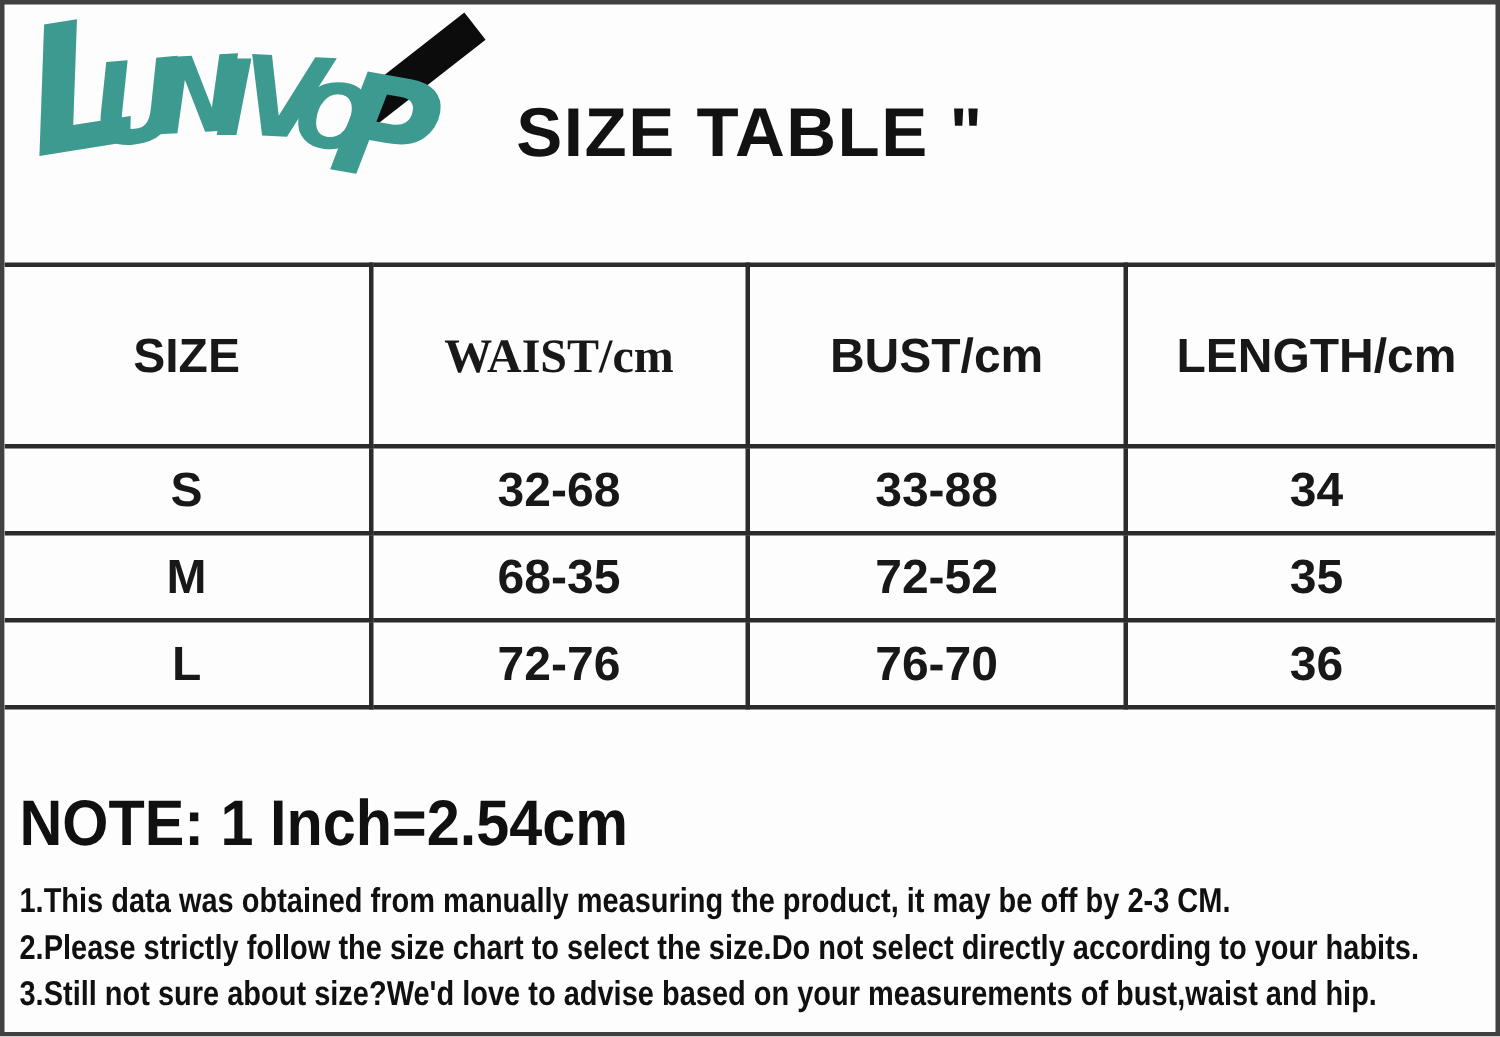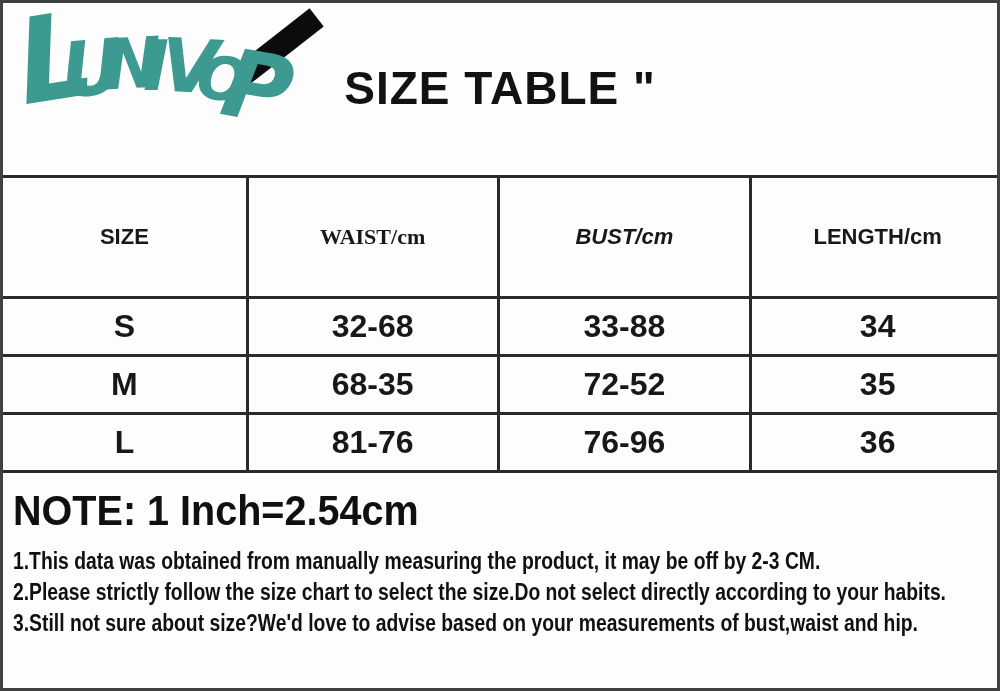--- a/index.html
+++ b/index.html
@@ -63,30 +63,30 @@
   .size-table th, .size-table td {
     border: 3px solid #2b2b2b;
     text-align: center;
     vertical-align: middle;
     padding: 0;
     background: #fdfdfd;
   }
   .size-table th:first-child, .size-table td:first-child { border-left: none; }
   .size-table th:last-child,  .size-table td:last-child  { border-right: none; }
   .size-table thead tr { height: 121px; }
-  .size-table thead th { font-size: 22px; font-weight: bold; color: #181818; }
+  .size-table thead th { font-size: 32px; font-weight: bold; color: #181818; }
   .size-table tbody tr { height: 58px; }
   .size-table tbody td { font-size: 32px; font-weight: bold; color: #181818; }
   .col-size   { width: 24.5%; }
   .col-waist  { width: 25.0%; font-family: Liberation Serif, serif; }
-  .col-bust   { width: 25.2%; font-style: italic; }
+  .col-bust   { width: 25.2%; }
   .col-length { width: 25.3%; }
 
   
-  .notes { position: absolute; top: 453px; left: 10px; right: 0; }
+  .notes { position: absolute; top: 492px; left: 10px; right: 0; }
   .note-heading {
     margin: 30px 0 11px 0;
     font-size: 43px;
     font-weight: bold;
     color: #101010;
     white-space: nowrap;
     transform: scaleX(0.92);
     transform-origin: left center;
   }
   .note-line {
@@ -136,22 +136,22 @@
         <td>34</td>
       </tr>
       <tr>
         <td>M</td>
         <td>68-35</td>
         <td>72-52</td>
         <td>35</td>
       </tr>
       <tr>
         <td>L</td>
-        <td>81-76</td>
-        <td>76-96</td>
+        <td>72-76</td>
+        <td>76-70</td>
         <td>36</td>
       </tr>
     </tbody>
   </table>
 
   <div class="notes">
     <h2 class="note-heading">NOTE: 1 Inch=2.54cm</h2>
     <p class="note-line">1.This data was obtained from manually measuring the product, it may be off by 2-3 CM.</p>
     <p class="note-line">2.Please strictly follow the size chart to select the size.Do not select directly according to your habits.</p>
     <p class="note-line">3.Still not sure about size?We'd love to advise based on your measurements of bust,waist and hip.</p>

